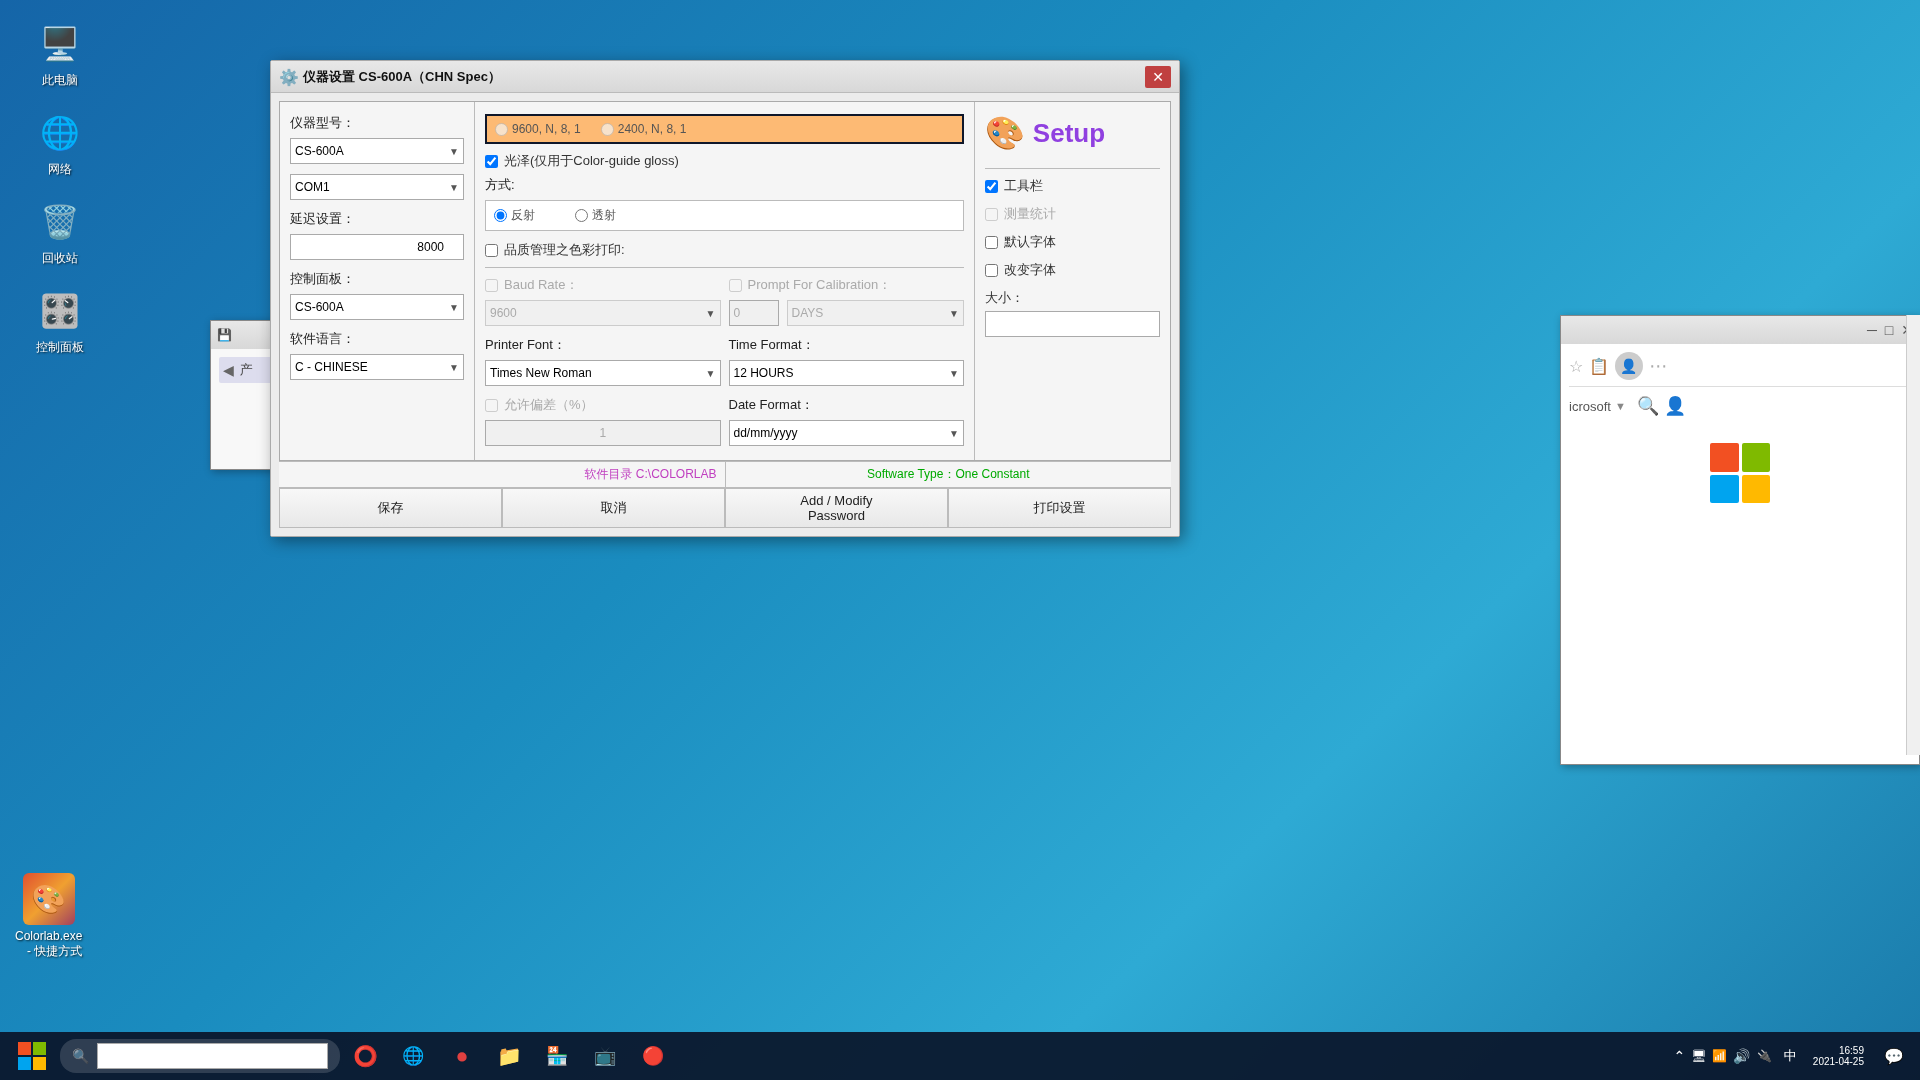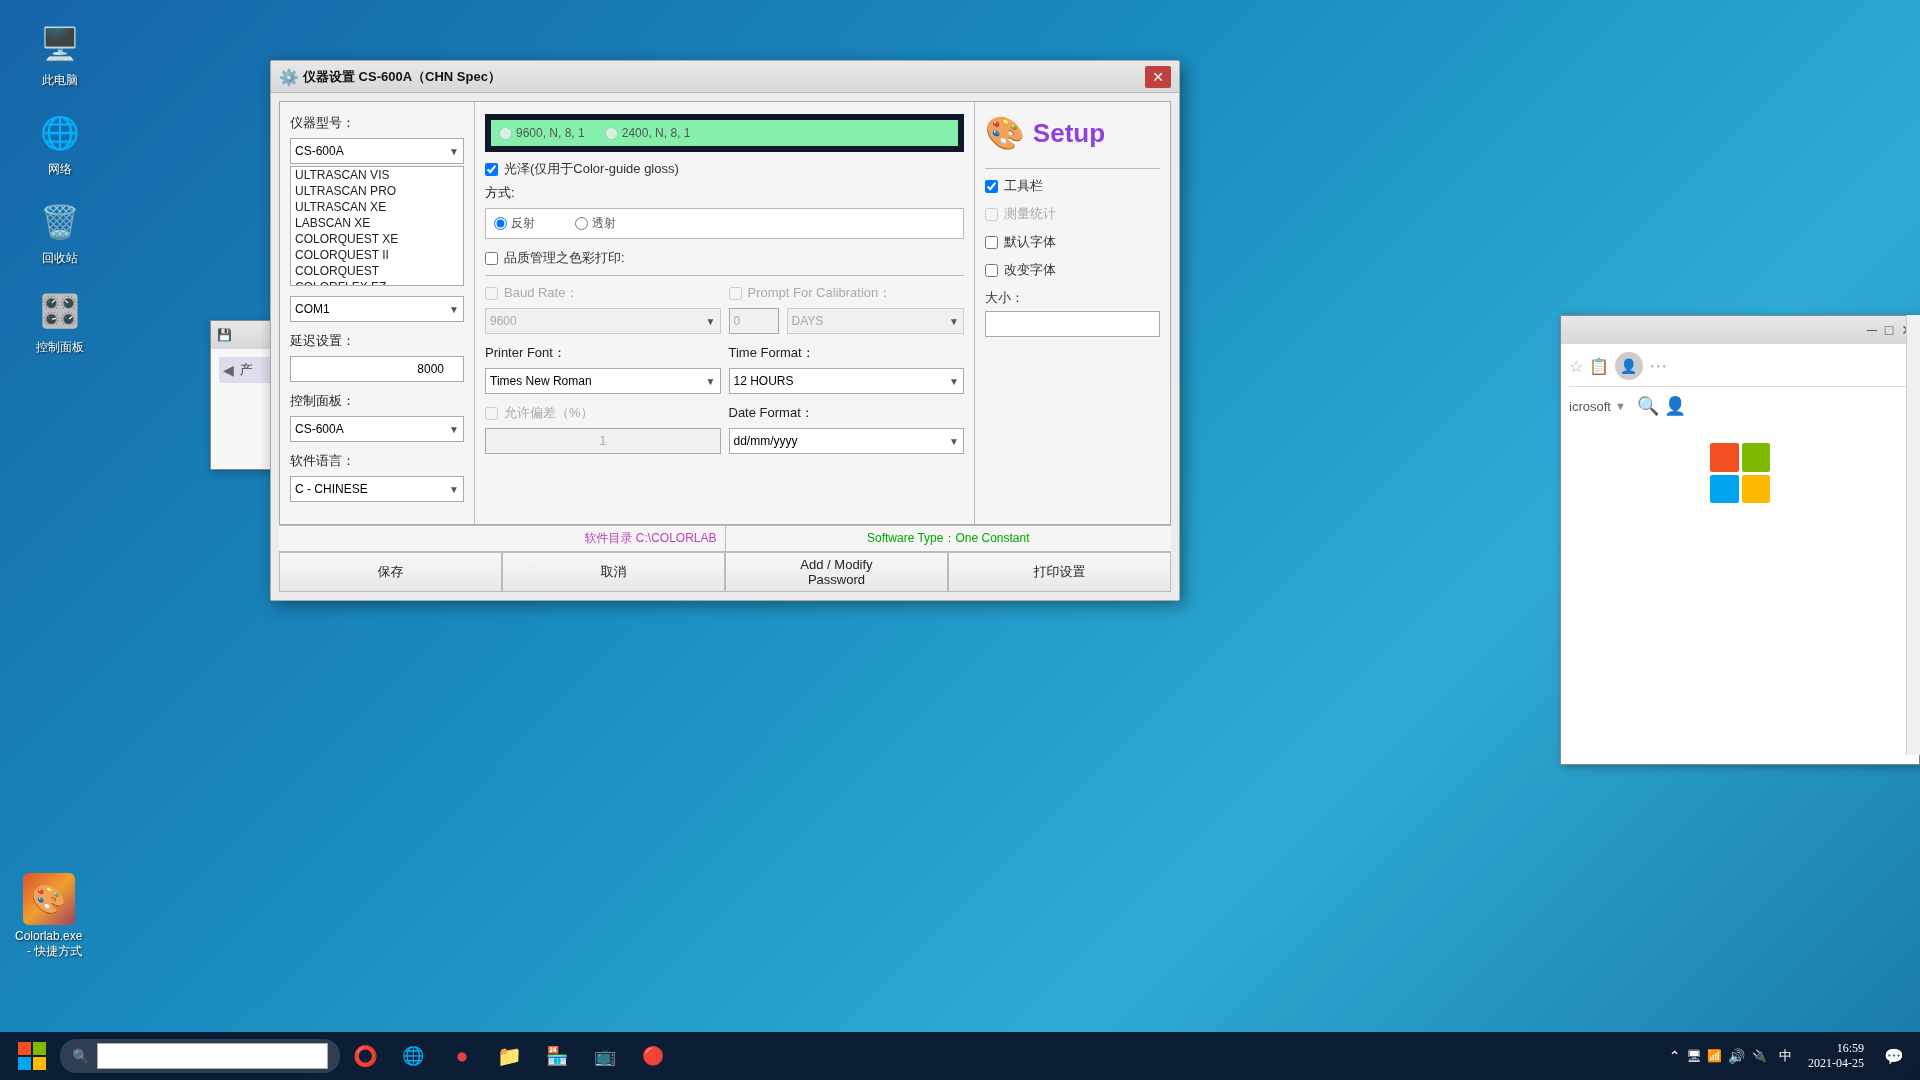--- a/index.html
+++ b/index.html
@@ -140,24 +140,23 @@
     }
 
     .taskbar-right {
       margin-left: auto;
       display: flex;
       align-items: center;
       gap: 4px;
     }
     .taskbar-clock {
       color: white;
-      font-size: 12px;
+      font-size: 10px;
       text-align: right;
       padding: 0 8px;
-      font-family: Liberation Serif, serif;
     }
     .taskbar-systray {
       display: flex;
       align-items: center;
       gap: 6px;
       color: white;
       font-size: 14px;
       padding: 0 4px;
     }
     .taskbar-lang {
@@ -319,24 +318,24 @@
       height: 26px;
       border: 1px solid #aaa;
       background: white;
       font-size: 12px;
       padding: 0 4px;
       text-align: right;
     }
 
     
     .serial-group {
-      border: 6px solid #0f172a;
+      border: 2px solid #0f172a;
       padding: 6px 8px;
       margin-bottom: 10px;
-      background: #86efac;
+      background: #fdba74;
     }
     .serial-radios {
       display: flex;
       gap: 20px;
     }
     .radio-label {
       display: flex;
       align-items: center;
       gap: 4px;
       font-size: 12px;
@@ -634,30 +633,20 @@
 
         <div class="left-panel">
           <div class="form-group">
             <div class="section-label">仪器型号：</div>
 
             <div class="instrument-dropdown">
               <span>CS-600A</span>
               <span class="dropdown-arrow">▼</span>
             </div>
 
-            <div class="instrument-listbox">
-              <div class="instrument-listbox-item">ULTRASCAN VIS</div>
-              <div class="instrument-listbox-item">ULTRASCAN PRO</div>
-              <div class="instrument-listbox-item">ULTRASCAN XE</div>
-              <div class="instrument-listbox-item">LABSCAN XE</div>
-              <div class="instrument-listbox-item">COLORQUEST XE</div>
-              <div class="instrument-listbox-item">COLORQUEST II</div>
-              <div class="instrument-listbox-item">COLORQUEST</div>
-              <div class="instrument-listbox-item">COLORFLEX EZ</div>
-            </div>
           </div>
 
           <div class="form-group mt-4">
             <div class="instrument-dropdown">
               <span>COM1</span>
               <span class="dropdown-arrow">▼</span>
             </div>
           </div>
 
           <div class="form-group mt-8">

